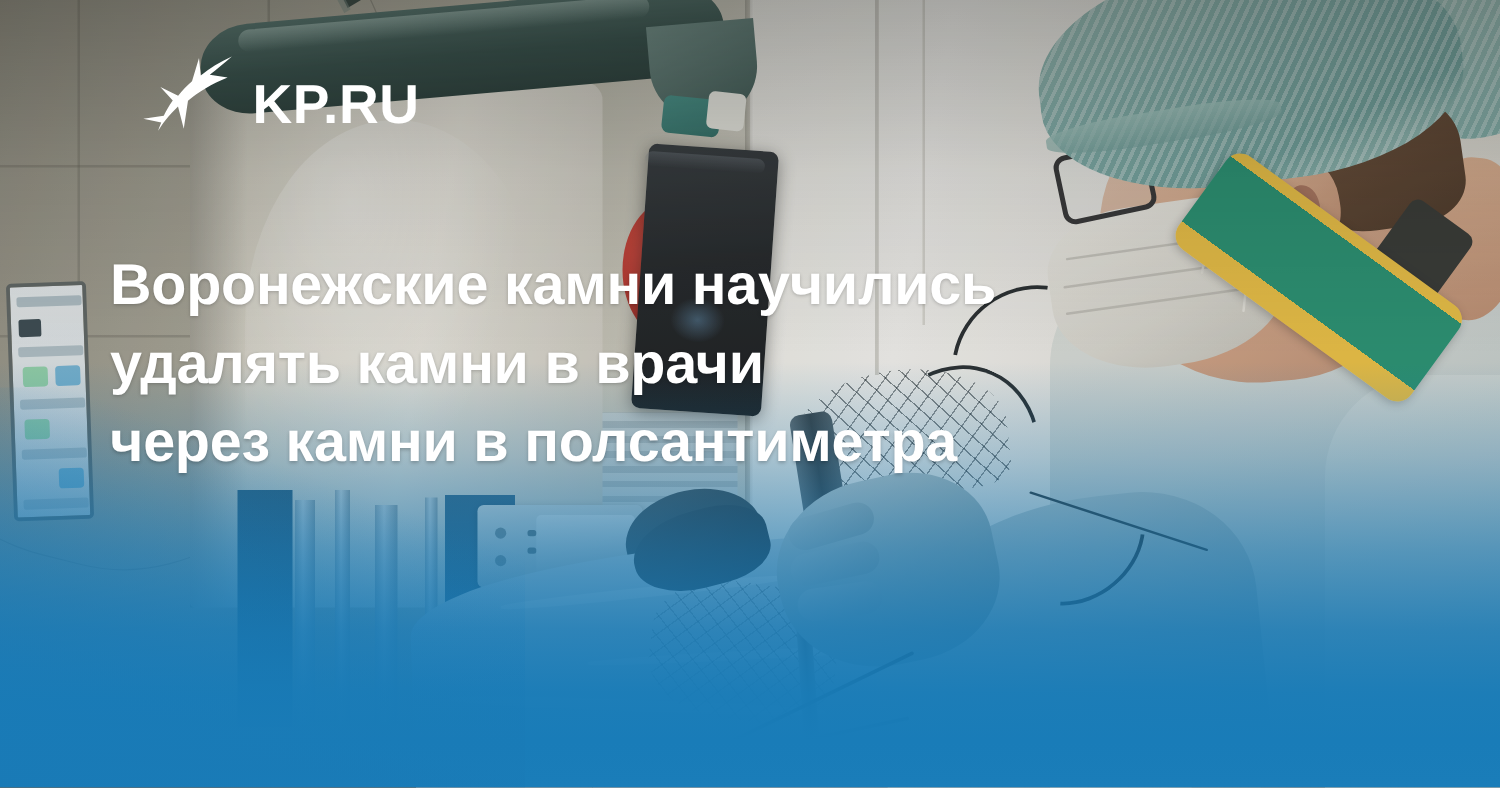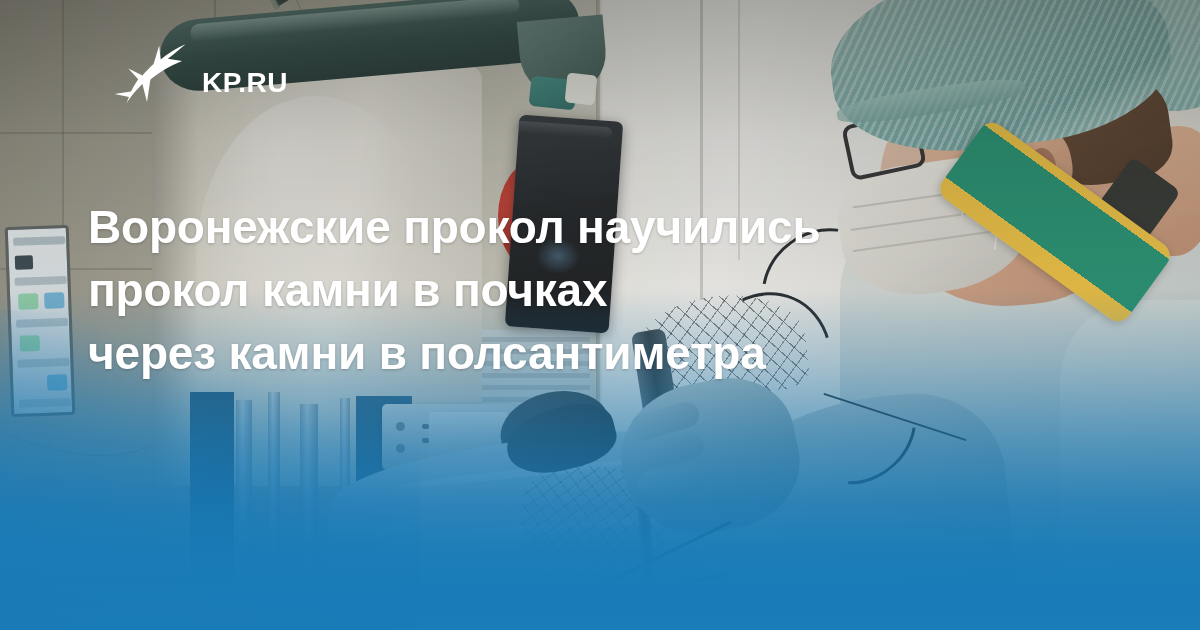--- a/index.html
+++ b/index.html
@@ -474,21 +474,21 @@
   
   .content { position:absolute; inset:0; }
 
   .brand {
     position:absolute; left:112px; top:42px;
     display:flex; align-items:center; gap:16px;
   }
   .brand-bird { width:74px; height:62px; display:block; }
   .brand-name {
     color:#fff;
-    font-size:28px;
+    font-size:44px;
     font-weight:bold;
     letter-spacing:.5px;
     line-height:1;
     font-family:"Liberation Sans", sans-serif;
     margin-top:20px;
   }
 
   .headline {
     position:absolute; left:88px; top:196px;
     width:1010px;
@@ -665,20 +665,20 @@
     <div class="brand">
       <span class="brand-bird">
         <svg viewBox="0 0 74 62" xmlns="http://www.w3.org/2000/svg" aria-hidden="true">
           <path fill="#ffffff" d="M73.5 2.2 C64 6.4 55.6 11.6 48.6 17.4 L47.2 3.4 L41.6 21.9 C37.4 25.6 33.7 29.5 30.5 33.5 L16.3 26.6 L26.2 37.3 C23.3 41.4 20.9 45.5 19.0 49.6 L2.6 52.0 L17.0 55.0 C15.7 58.0 14.9 60.3 14.5 61.6 C17.4 56.6 22.8 49.4 30.4 42.1 L35.0 59.9 L38.4 37.6 C46.8 30.6 57.4 24.0 70.1 19.0 L55.8 16.8 C62.0 11.9 68.1 7.0 73.5 2.2 Z"></path>
         </svg>
       </span>
       <span class="brand-name">KP.RU</span>
     </div>
 
     <h1 class="headline">
-      <span class="hl-line">Воронежские прокол научились</span>
-      <span class="hl-line">прокол камни в почках</span>
+      <span class="hl-line">Воронежские камни научились</span>
+      <span class="hl-line">удалять камни в врачи</span>
       <span class="hl-line">через камни в полсантиметра</span>
     </h1>
 
 
   </div>
 </div>
 
 </body></html>

